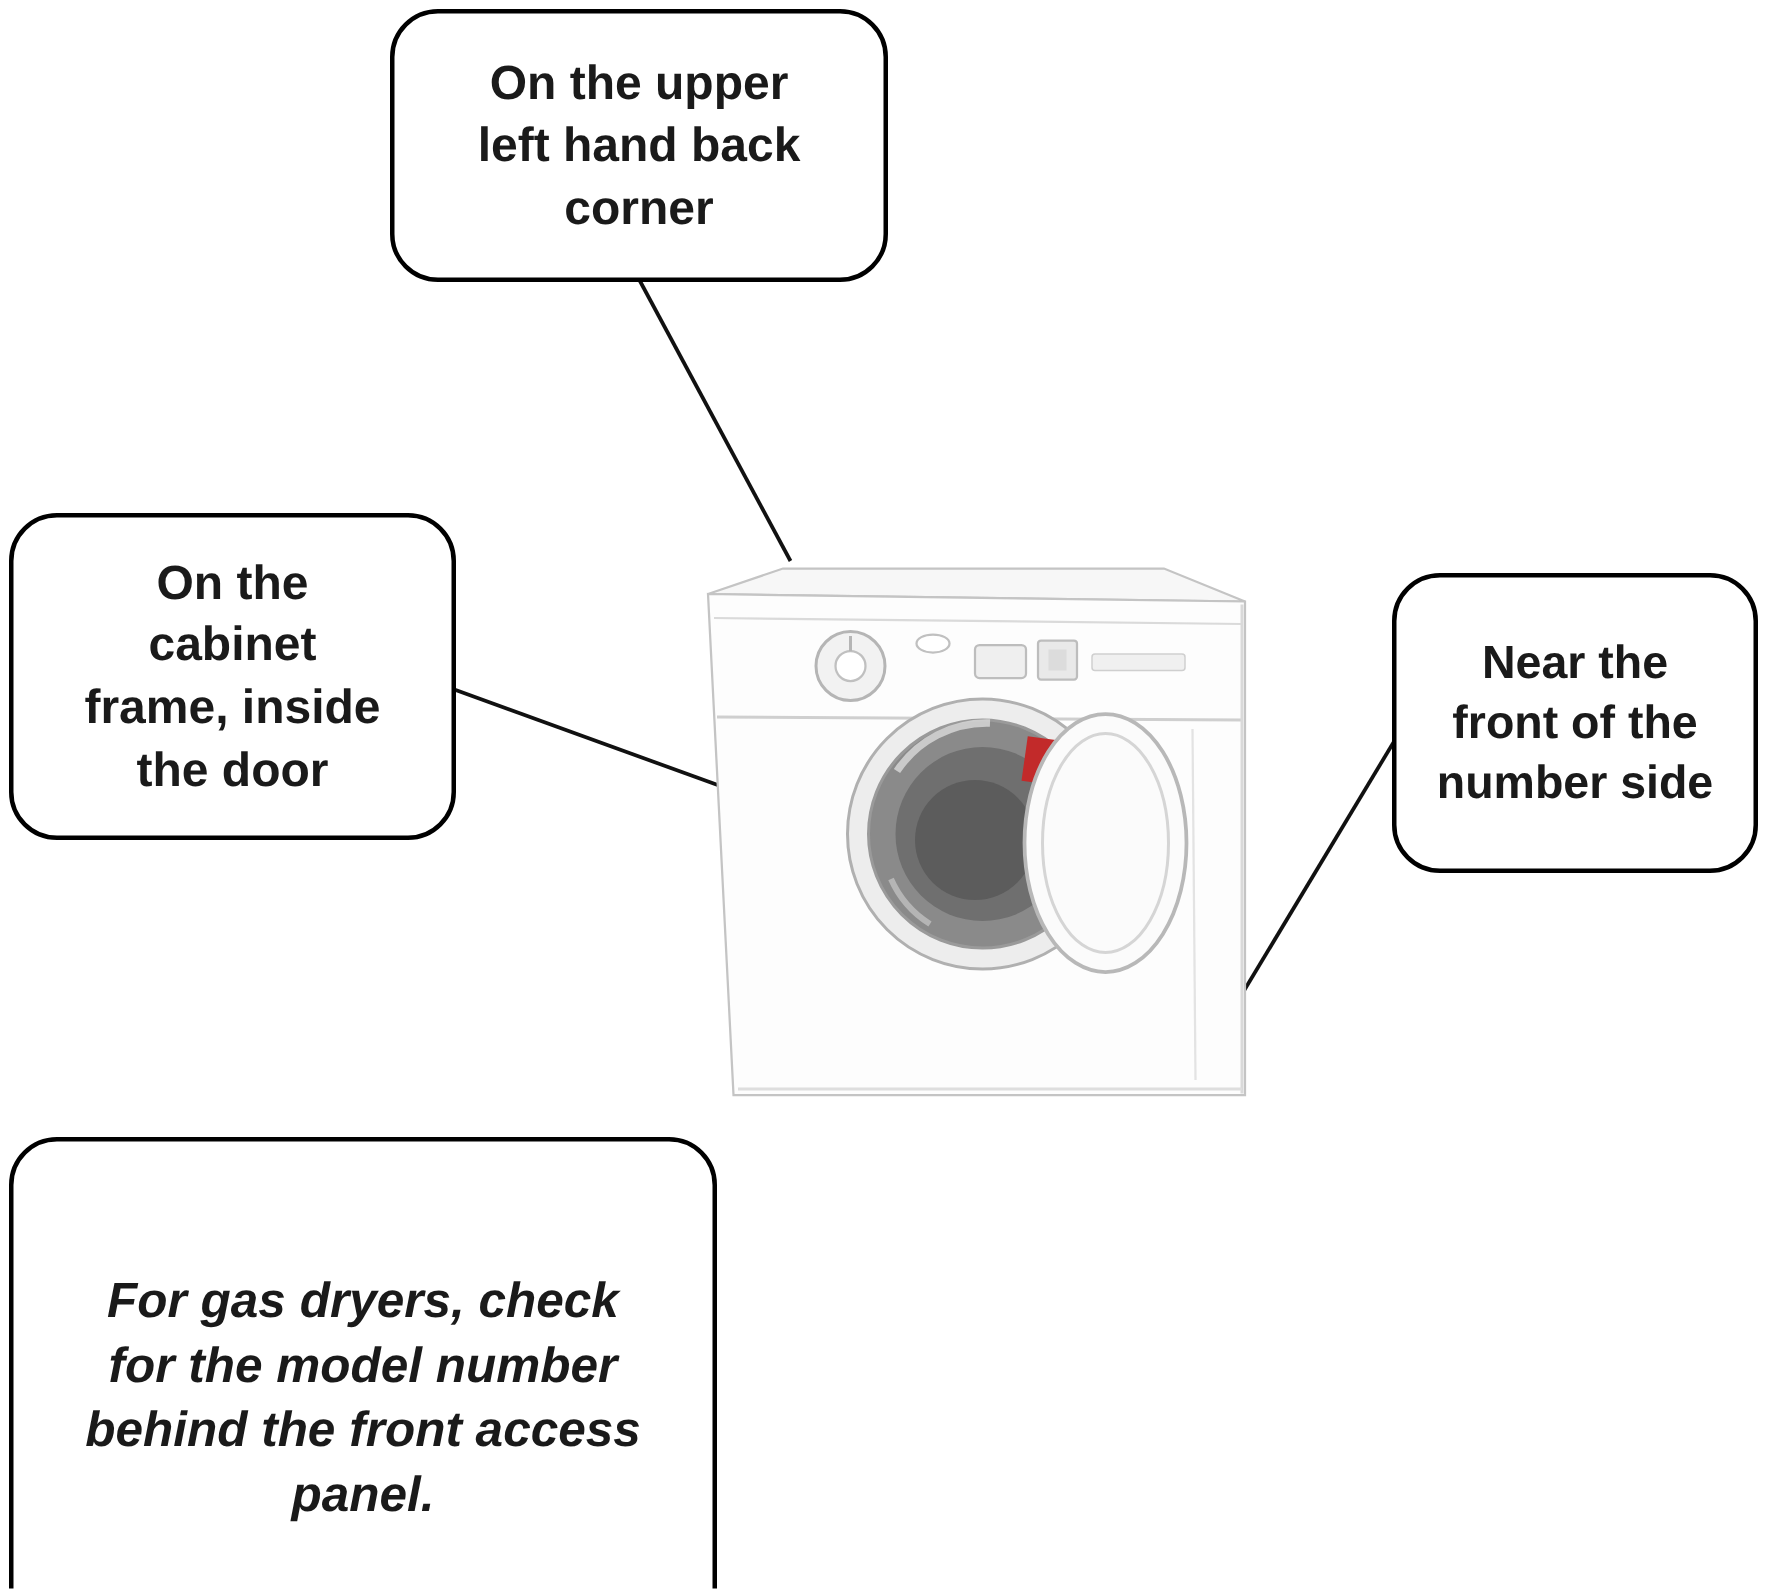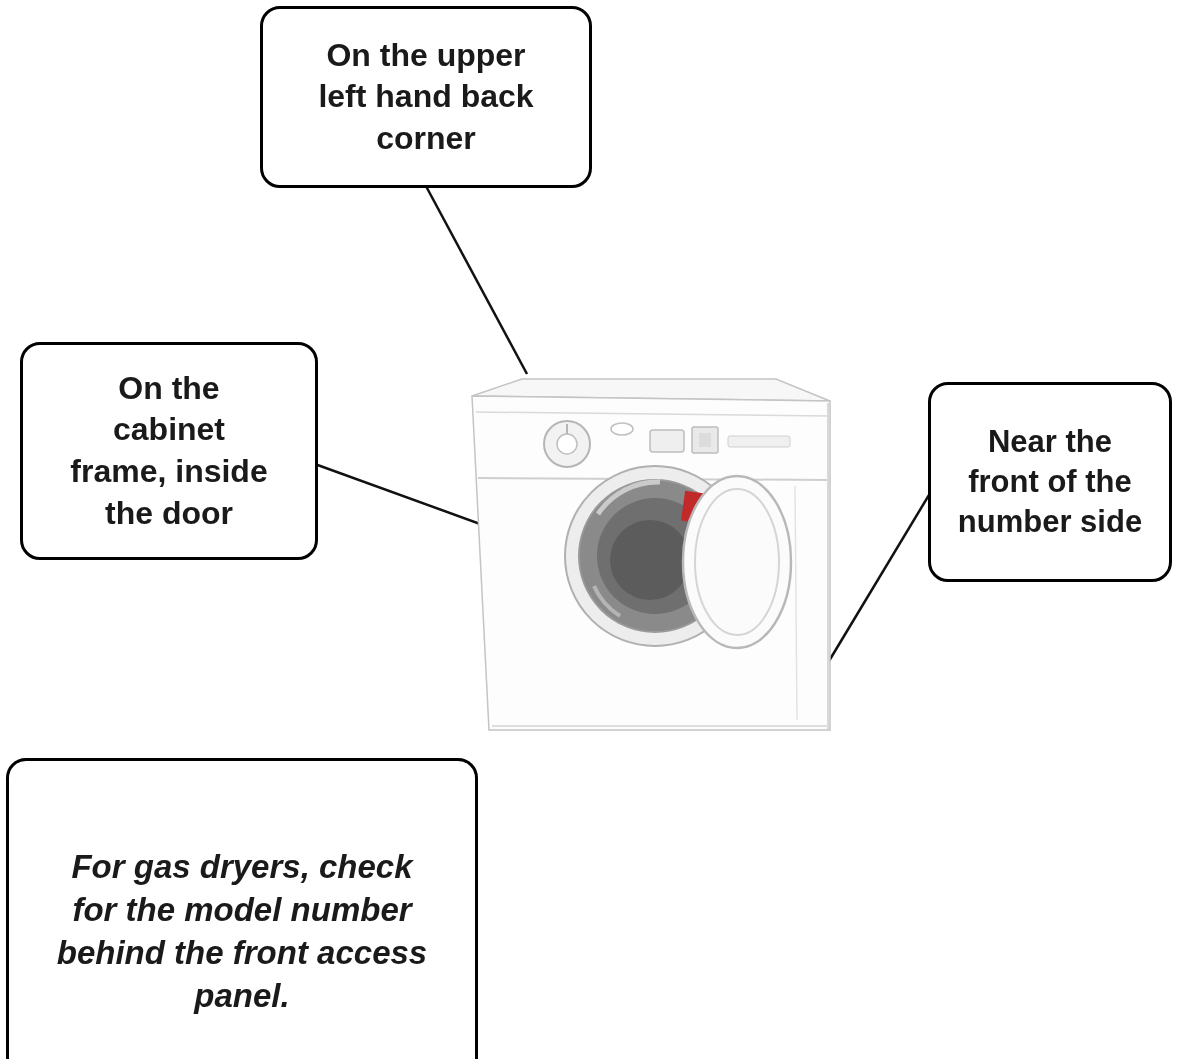--- a/index.html
+++ b/index.html
@@ -16,34 +16,34 @@
   }
   svg.art {
     position: absolute; left: 0; top: 0;
     width: 1194px; height: 1059px;
     z-index: 1;
   }
   .callout {
     position: absolute;
     background: #ffffff;
     border: 3px solid #000000;
-    border-radius: 20px;
+    border-radius: 32px;
     display: flex;
     align-items: center;
     justify-content: center;
     text-align: center;
     font-weight: bold;
     color: #1a1a1a;
     white-space: pre-line;
     z-index: 2;
     line-height: 1.3;
     padding: 24px 14px;
   }
   #callout-top    { left: 260px; top: 6px;   width: 332px; height: 182px; font-size: 32px; }
-  #callout-left   { left: 20px;   top: 342px; width: 298px; height: 218px; font-size: 32px; }
+  #callout-left   { left: 6px;   top: 342px; width: 298px; height: 218px; font-size: 32px; }
   #callout-right  { left: 928px; top: 382px; width: 244px; height: 200px; font-size: 31px; }
   #callout-bottom { left: 6px;   top: 758px; width: 472px; height: 348px; font-size: 33px; font-style: italic; }
 </style>
 </head>
 <body>
 
 <div class="stage">
 
   <svg class="art" viewBox="0 0 1194 1059" xmlns="http://www.w3.org/2000/svg">
 

